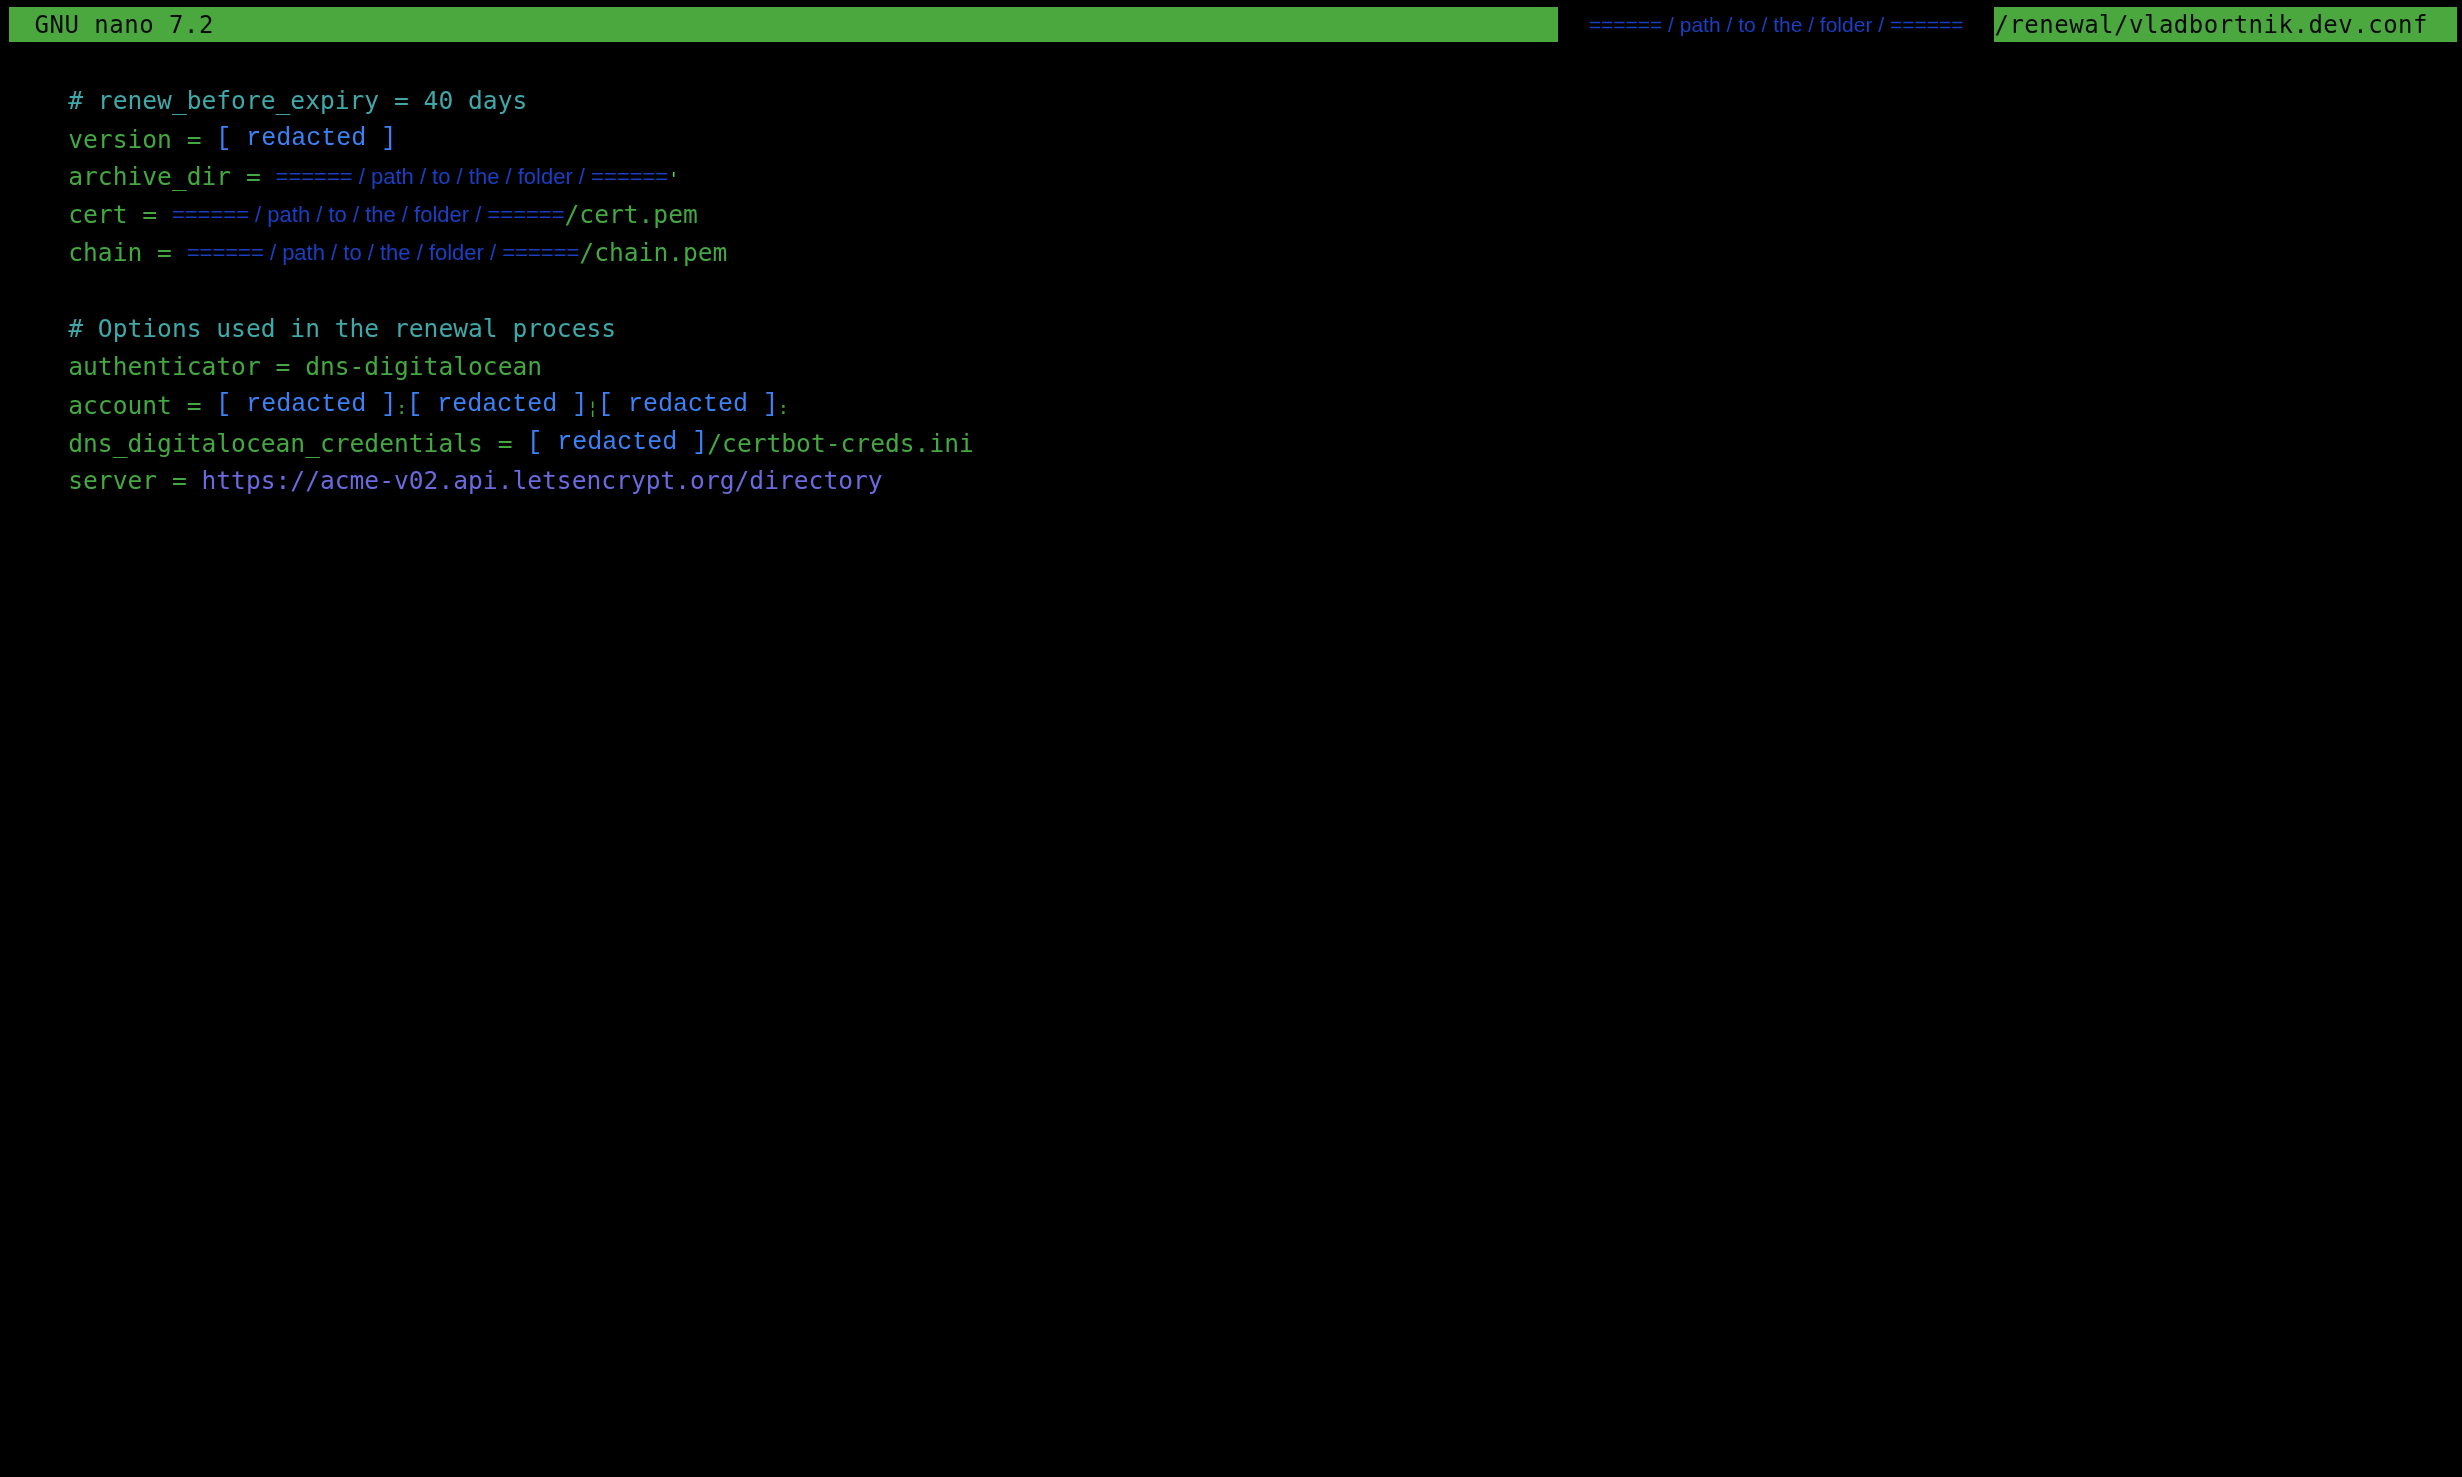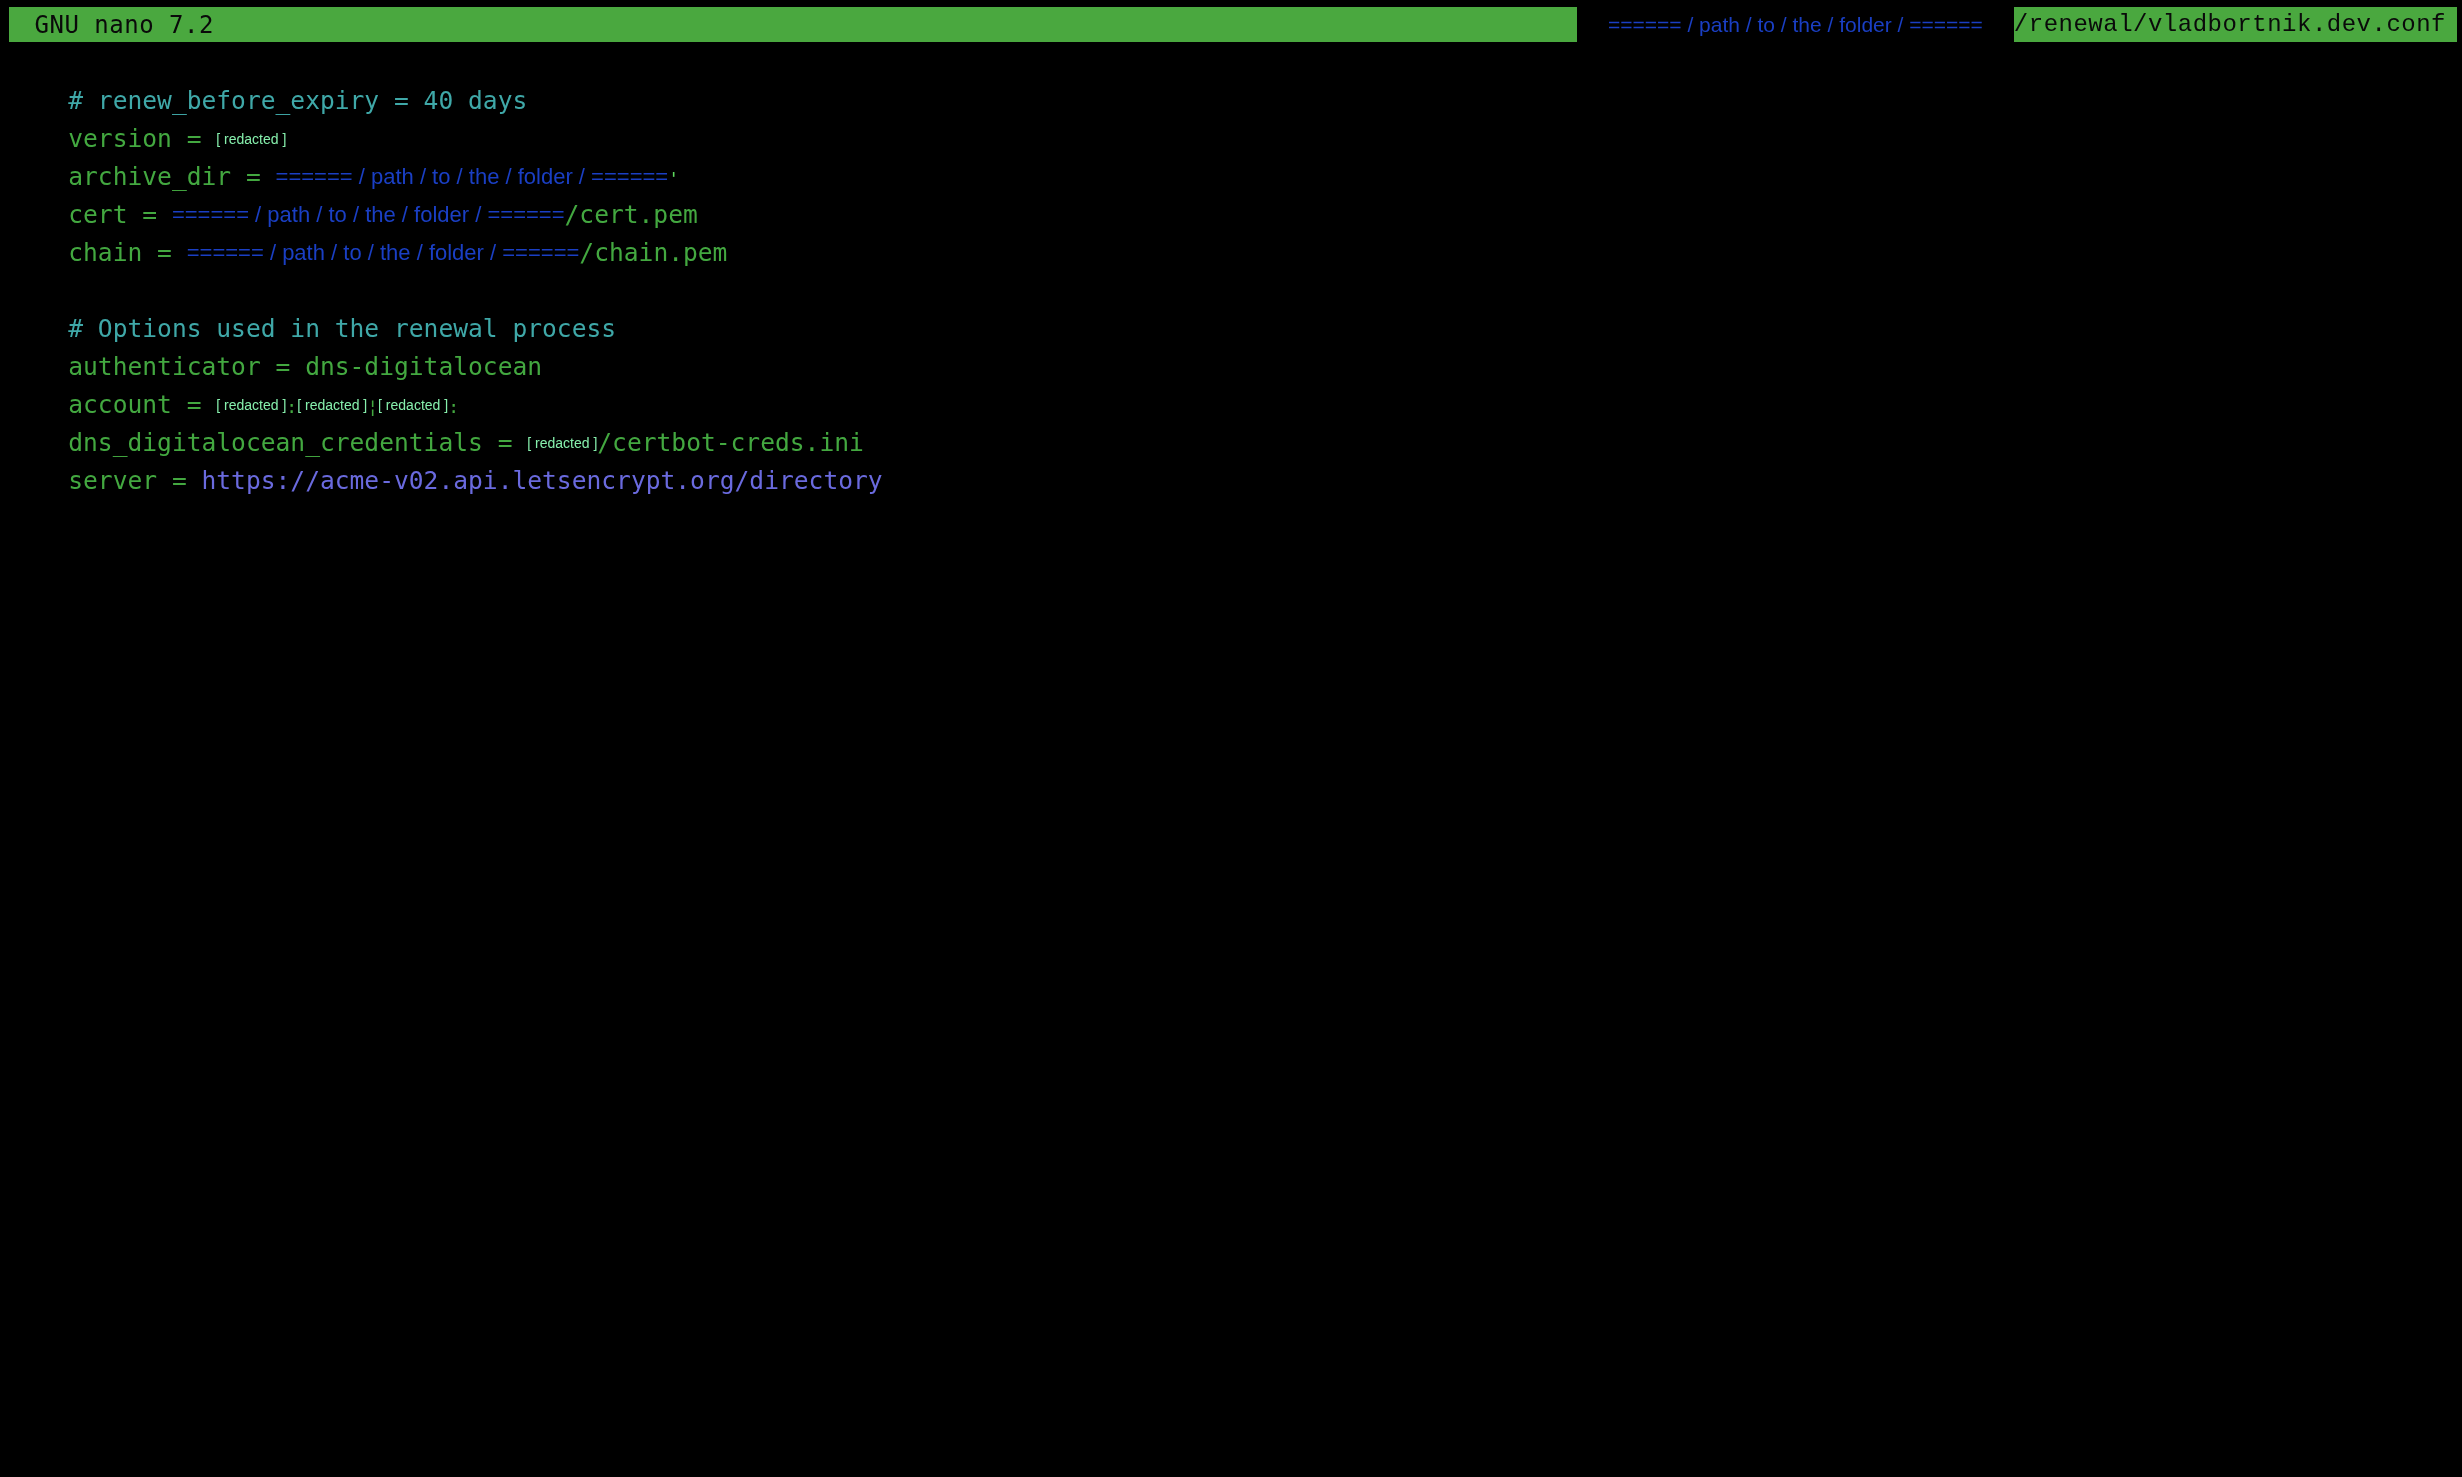--- a/index.html
+++ b/index.html
@@ -31,22 +31,21 @@
     color: #0a0a0a;
     overflow: hidden;
   }
   .titlebar .tb-app {
     padding-left: 25.5px;
     letter-spacing: 0.5px;
   }
   .titlebar .tb-spacer { flex: 1 1 auto; }
   .titlebar .tb-path {
     letter-spacing: 0.5px;
-    padding-right: 11px;
-    font-family: Liberation Mono, monospace;
+    padding-right: 29px;
   }
 
   
   .redact-path {
     background: #000000;
     color: #1a3fc4;
     font-family: "Liberation Sans", "DejaVu Sans", sans-serif;
     font-size: 21px;
     line-height: 35px;
     height: 35px;
@@ -74,23 +73,23 @@
     color: #43a840;
     padding-left: 9px;
   }
   .c-comment { color: #3fa8a8; }
   .c-green   { color: #43a840; }
   .c-section { color: #5ed95e; font-weight: bold; }
   .c-url     { color: #6a6ade; margin-top: 22px; }
 
   
   .tok-redacted {
-    font-family: Liberation Sans, sans-serif;
-    font-size: 14px;
-    color: #86efac;
+    font-family: Liberation Mono, monospace;
+    font-size: 25px;
+    color: #3b82f6;
     vertical-align: 2.7px;
   }
   
   .tok-path {
     font-family: "Liberation Sans", "DejaVu Sans", sans-serif;
     font-size: 22px;
     color: #1a3fc4;
     vertical-align: 0.9px;
   }
   .tok-sep {

